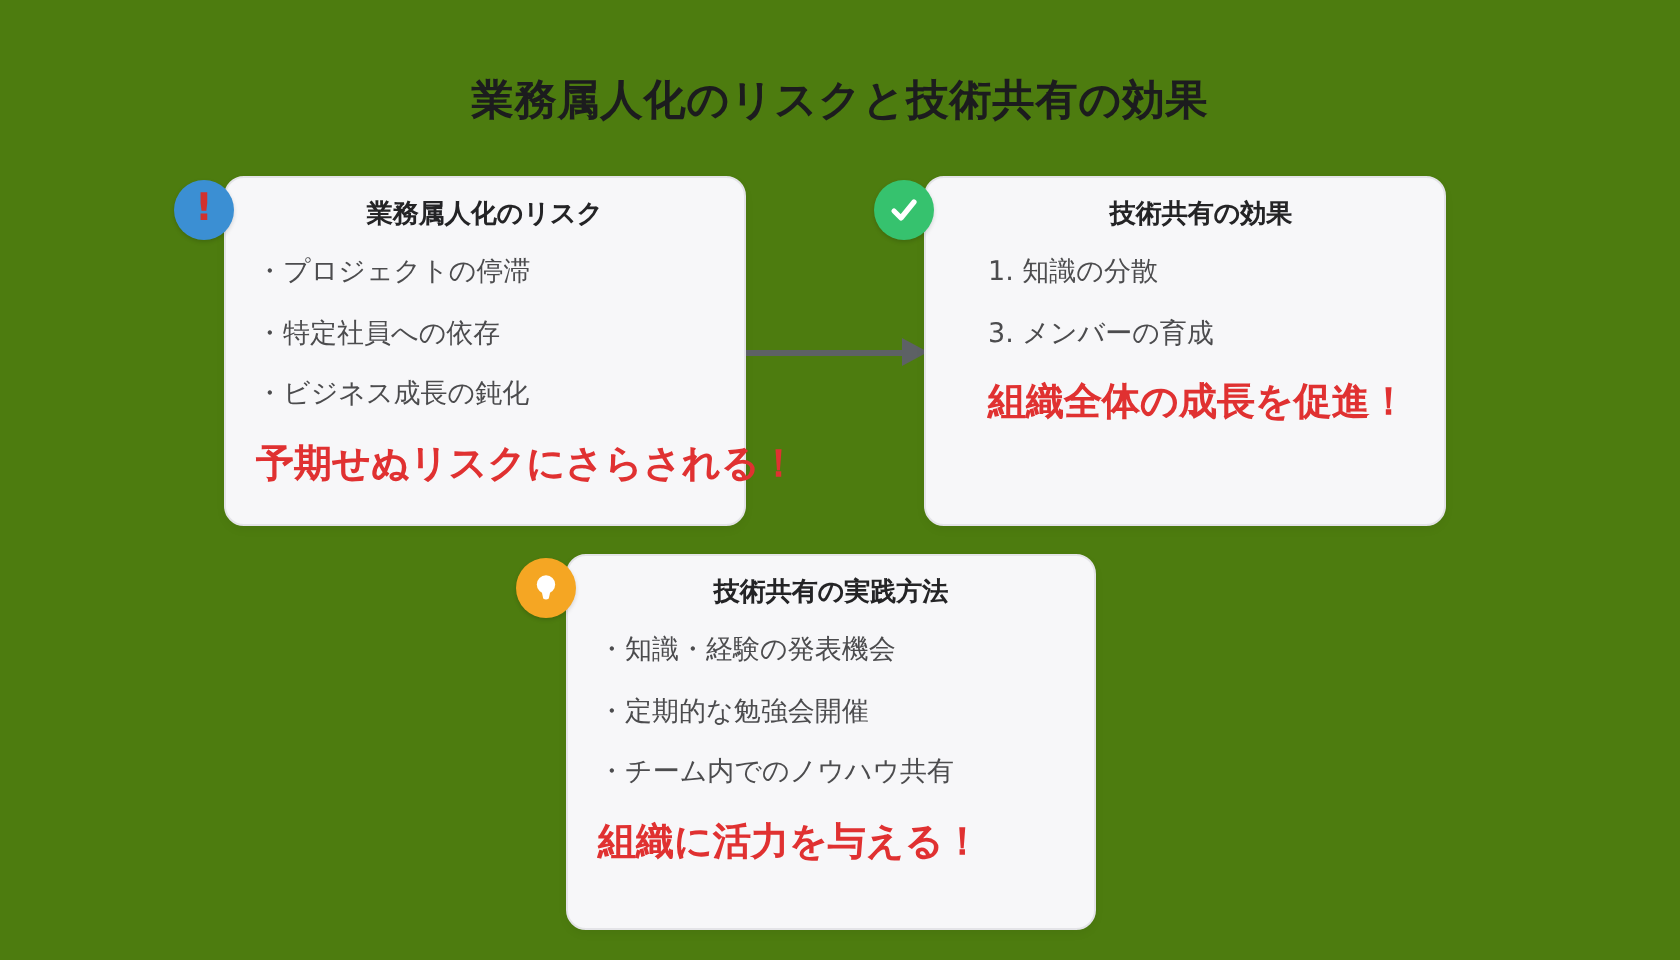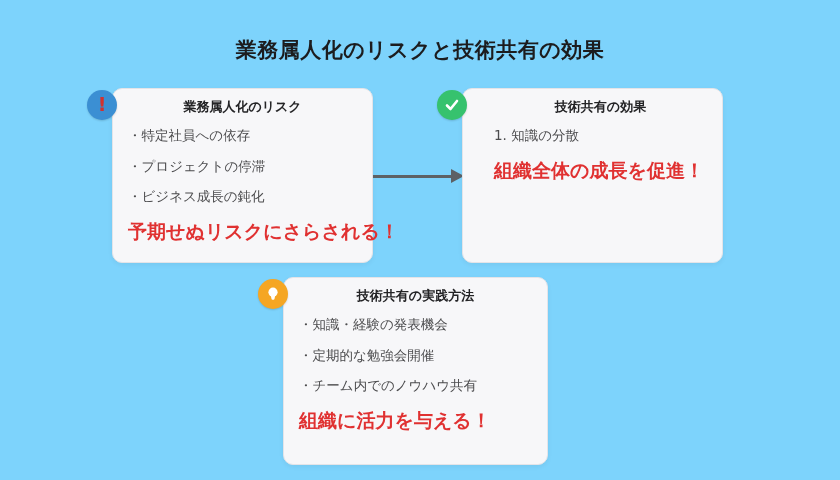--- a/index.html
+++ b/index.html
@@ -1,20 +1,20 @@
 <!DOCTYPE html>
 <html><head>
 <meta charset="utf-8">
 <style>
   html, body { margin: 0; padding: 0; background: #ffffff; }
   .canvas {
     position: relative;
     width: 840px;
     height: 480px;
-    background: #7dd3fc;
+    background: #4d7c0f;
     font-family: "DejaVu Sans", "Liberation Sans", sans-serif;
     overflow: hidden;
   }
   .page-title {
     position: absolute;
     top: 36px;
     left: 0;
     width: 100%;
     text-align: center;
     font-size: 21px;
@@ -113,41 +113,42 @@
 <div class="canvas">
 
   <div class="page-title">業務属人化のリスクと技術共有の効果</div>
 
   <div class="card card-risk">
     <div class="badge badge-risk">
       <span class="mark">!</span>
     </div>
     <div class="card-title">業務属人化のリスク</div>
     <ul class="card-items">
+      <li>・プロジェクトの停滞</li>
       <li>・特定社員への依存</li>
-      <li>・プロジェクトの停滞</li>
       <li>・ビジネス成長の鈍化</li>
     </ul>
     <div class="conclusion">予期せぬリスクにさらされる！</div>
   </div>
 
   <div class="arrow">
     <div class="arrow-line"></div>
     <div class="arrow-head"></div>
   </div>
 
   <div class="card card-effect">
     <div class="badge badge-effect">
       <svg width="18" height="18" viewBox="0 0 18 18">
         <polyline points="4,9.5 7.5,13 14,5" fill="none" stroke="#ffffff" stroke-width="2.6" stroke-linecap="round" stroke-linejoin="round"></polyline>
       </svg>
     </div>
     <div class="card-title">技術共有の効果</div>
     <ul class="card-items">
       <li>1. 知識の分散</li>
+      <li>3. メンバーの育成</li>
     </ul>
     <div class="conclusion">組織全体の成長を促進！</div>
   </div>
 
   <div class="card card-practice">
     <div class="badge badge-practice">
       <svg width="18" height="18" viewBox="0 0 18 18">
         <circle cx="9" cy="7.2" r="4.6" fill="#ffffff"></circle>
         <path d="M6.8 10.5 L11.2 10.5 L10.4 14.2 Q9 15.2 7.6 14.2 Z" fill="#ffffff"></path>
       </svg>

